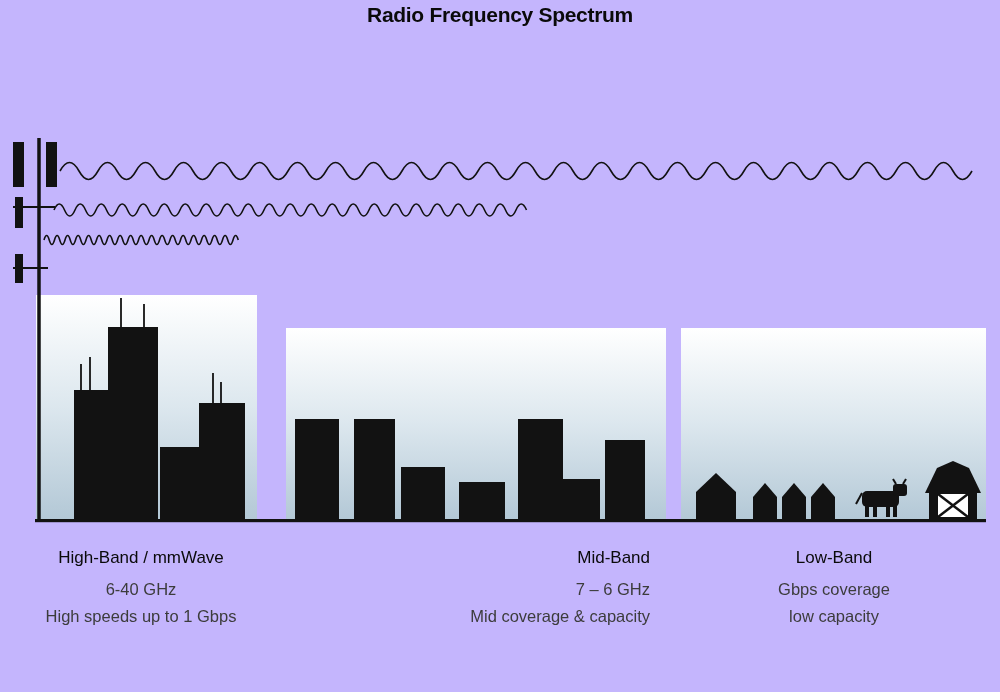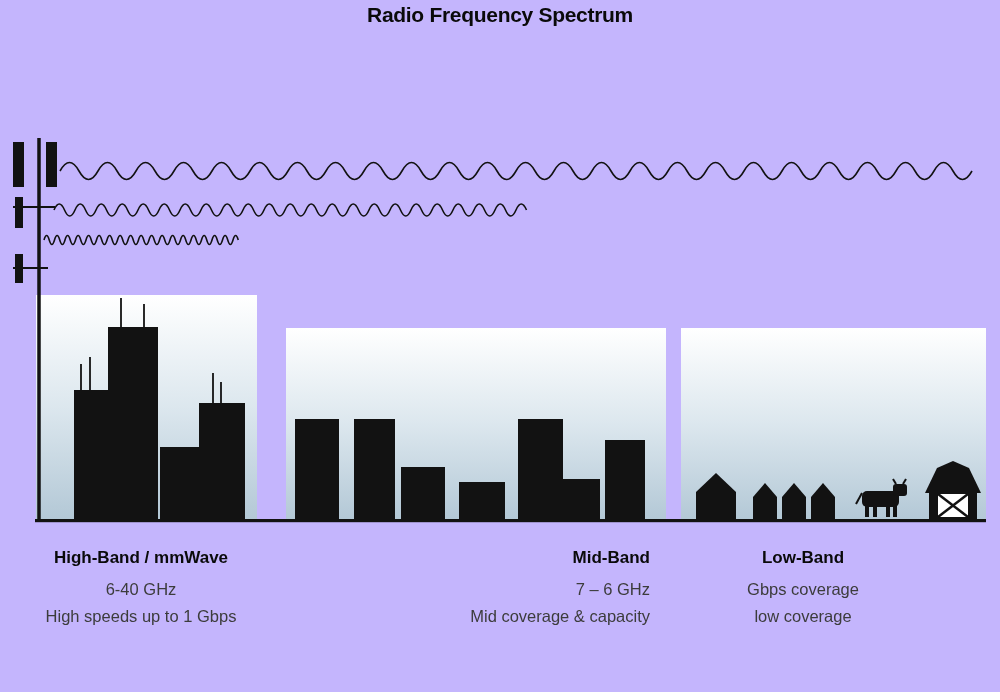--- a/index.html
+++ b/index.html
@@ -4,25 +4,25 @@
 <style>
   * { margin:0; padding:0; box-sizing:border-box; }
   html,body { background:#ffffff; font-family:"Liberation Sans", sans-serif; }
   .stage { position:relative; width:1000px; height:692px; background:#c4b5fd; overflow:hidden; }
   .title {
     position:absolute; top:3px; left:0; width:1000px; text-align:center;
     font-size:21px; font-weight:bold; color:#0a0a0a; letter-spacing:-0.3px;
   }
   svg.graphic { position:absolute; top:0; left:0; }
   .band { position:absolute; top:548px; text-align:center; }
-  .band-label { font-size:17px; font-weight:bold; color:#0a0a0a; }
+  .band-label { font-size:17px; font-weight:normal; color:#0a0a0a; }
   .band-details { margin-top:8px; font-size:16.5px; color:#3c3c3c; line-height:26.5px; }
   .band-high { left:0px;   width:282px; }
   .band-mid  { left:330px; width:320px;text-align:right; }
-  .band-low  { left:653px; width:300px; }
+  .band-low  { left:684px; width:300px; }
 </style>
 </head>
 <body>
 
 <div class="stage">
 
   <div class="title">Radio Frequency Spectrum</div>
 
   <svg class="graphic" width="1000" height="530" viewBox="0 0 1000 530" xmlns="http://www.w3.org/2000/svg">
     <defs>
@@ -117,17 +117,17 @@
     <div class="band-details">
       <div>7 – 6 GHz</div>
       <div>Mid coverage &amp; capacity</div>
     </div>
   </div>
 
   <div class="band band-low">
     <div class="band-label">Low-Band</div>
     <div class="band-details">
       <div>Gbps coverage</div>
-      <div>low coverage</div>
+      <div>low capacity</div>
     </div>
   </div>
 
 </div>
 
 </body></html>

